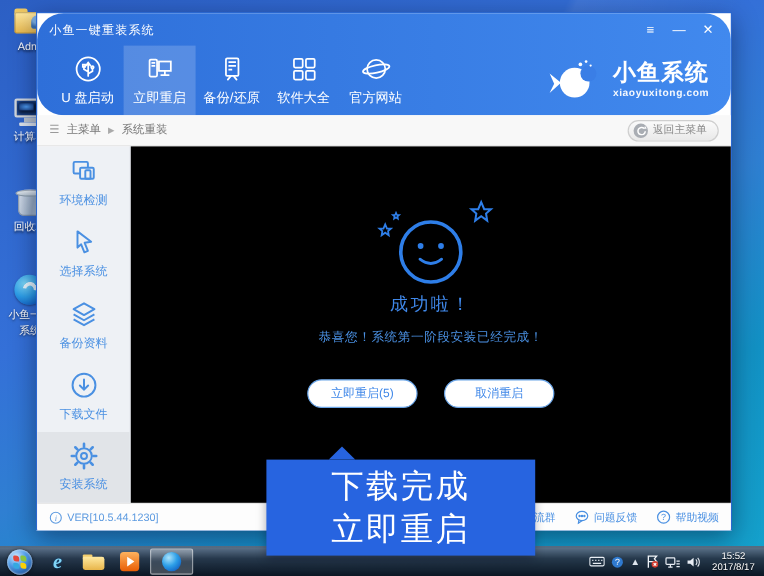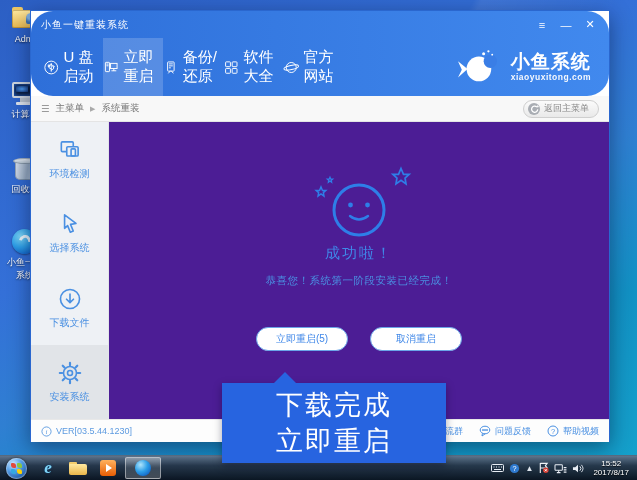--- a/index.html
+++ b/index.html
@@ -38,22 +38,22 @@
 
   
   .app { position:absolute; left:30px; top:10px; width:580px; height:432px; z-index:10;
     background:#fff; box-shadow:0 6px 20px rgba(0,10,40,.45); border:1px solid #2a67cf; }
   .app-head { background:linear-gradient(90deg,#2e6fd9,#4189ee);border-radius:22px; }
   .titlebar { height:27px; display:flex; align-items:center; padding:0 10px; color:#fff; }
   .titlebar .t { font-size:10px; letter-spacing:1px; flex:1; }
   .winbtn { width:18px; height:16px; display:flex; align-items:center; justify-content:center;
     color:#fff; font-size:11px; margin-left:6px; cursor:default; }
   .nav { height:58px; display:flex; align-items:stretch; padding-left:12px; }
-  .nav-item { width:60px; display:flex; flex-direction:row; align-items:center; justify-content:flex-end;
-    gap:4px; color:#fff; font-size:15px; }
+  .nav-item { width:60px; display:flex; flex-direction:column; align-items:center; justify-content:center;
+    gap:4px; color:#fff; font-size:11px; }
   .nav-item.active { background:rgba(255,255,255,.18); }
   .nav-item svg { width:25px; height:25px; }
   .brand { margin-left:auto; margin-right:18px; display:flex; align-items:center; gap:13px; color:#fff; }
   .brand-fish { position:relative; width:42px; height:38px; }
   .brand-name { font-size:19px; font-weight:bold; letter-spacing:1px; line-height:20px; }
   .brand-domain { font-size:8.5px; font-weight:bold; letter-spacing:.5px; opacity:.95; }
 
   .breadcrumb { height:26px; background:#f8f8f8; border-bottom:1px solid #e4e4e4; display:flex;
     align-items:center; padding:0 10px; color:#777; font-size:9.5px; gap:6px; }
   .crumb-sep { font-size:7px; color:#aaa; }
@@ -61,27 +61,27 @@
     border:1px solid #cfcfcf; color:#8a8a8a; font-size:9px; display:flex; align-items:center; gap:4px; padding:0 9px 0 4px; }
   .back-ic { width:12px; height:12px; border-radius:50%; background:#a9adb3; display:flex; align-items:center; justify-content:center; }
 
   .app-body { display:flex; height:297px; }
   .sidebar { width:78px; background:#eef1f5; border-right:1px solid #e2e5ea; display:flex; flex-direction:column; }
   .side-item { flex:1; display:flex; flex-direction:column; align-items:center; justify-content:center; gap:4px;
     color:#4a90e2; font-size:10px; }
   .side-item svg { width:26px; height:26px; }
   .side-item.active { background:#e1e4e8; }
 
-  .content { flex:1; position:relative; background:#4c1d95; }
+  .content { flex:1; position:relative; background:#000000; }
   .success-art { position:absolute; left:50%; top:42px; transform:translateX(-50%); }
   .success-title { position:absolute; left:0; right:0; top:122px; text-align:center; color:#3f87e8;
     font-size:15px; letter-spacing:2px; }
   .msg { position:absolute; left:0; right:0; text-align:center; color:#4a90e2; font-size:10.5px; letter-spacing:.5px; }
   .msg1 { top:152px; } .msg2 { top:169px; }
-  .btn-row { position:absolute; left:0; right:0; top:205px; display:flex; justify-content:center; gap:22px; }
+  .btn-row { position:absolute; left:0; right:0; top:194px; display:flex; justify-content:center; gap:22px; }
   .pill-btn { min-width:92px; height:24px; border-radius:13px; border:1px solid #6aa5e8; background:#fff;
     color:#3f87e8; font-size:10px; display:flex; align-items:center; justify-content:center; padding:0 14px; cursor:pointer; }
 
   .app-status { height:23px; border-top:1px solid #e8e8e8; background:#fdfdfd; display:flex; align-items:center;
     padding:0 10px; font-size:9px; color:#5c9ae0; }
   .ver { display:flex; align-items:center; gap:4px; }
   .status-links { margin-left:auto; display:flex; gap:16px; }
   .slink { display:flex; align-items:center; gap:4px; color:#4a90e2; }
 
   
@@ -249,20 +249,28 @@
         </svg>
         <span>环境检测</span>
       </div>
       <div class="side-item">
         <svg viewBox="0 0 24 24" fill="none" stroke="#4a90e2" stroke-width="1.5" stroke-linejoin="round">
           <path d="M7 3.5 L17.5 11.5 L12.5 12.3 L15 18.5 L12.3 19.6 L9.8 13.5 L7 16 Z"></path>
         </svg>
         <span>选择系统</span>
       </div>
       <div class="side-item">
+        <svg viewBox="0 0 24 24" fill="none" stroke="#4a90e2" stroke-width="1.5" stroke-linejoin="round">
+          <path d="M12 3.5 L20 8 L12 12.5 L4 8 Z"></path>
+          <path d="M4 12 L12 16.5 L20 12"></path>
+          <path d="M4 15.8 L12 20.3 L20 15.8"></path>
+        </svg>
+        <span>备份资料</span>
+      </div>
+      <div class="side-item">
         <svg viewBox="0 0 24 24" fill="none" stroke="#4a90e2" stroke-width="1.5" stroke-linecap="round">
           <circle cx="12" cy="12" r="8.8"></circle>
           <path d="M12 7.5 V15 M8.8 12.2 L12 15.4 L15.2 12.2"></path>
         </svg>
         <span>下载文件</span>
       </div>
       <div class="side-item active">
         <svg viewBox="0 0 24 24" fill="none" stroke="#4a90e2" stroke-width="1.5">
           <circle cx="12" cy="12" r="6"></circle>
             <circle cx="12" cy="12" r="2.3"></circle>
@@ -292,21 +300,21 @@
       </div>
     </div>
   </div>
 
   <div class="app-status">
     <div class="ver">
       <svg width="11" height="11" viewBox="0 0 12 12">
         <circle cx="6" cy="6" r="5" fill="none" stroke="#5c9ae0" stroke-width="1"></circle>
         <text x="6" y="8.6" font-size="7.5" text-anchor="middle" fill="#5c9ae0" font-family="Liberation Serif,serif" font-style="italic">i</text>
       </svg>
-      <span>VER[03.5.44.1230]</span>
+      <span>VER[10.5.44.1230]</span>
     </div>
     <div class="status-links">
       <div class="slink">
         <svg width="12" height="12" viewBox="0 0 12 12" fill="none" stroke="#4a90e2" stroke-width="1">
           <circle cx="4.5" cy="4.3" r="2"></circle>
             <circle cx="8.7" cy="4.8" r="1.6"></circle>
           <path d="M1.4 10 c0-3.8 6.2-3.8 6.2 0 M7.8 9.4 c.4-2.6 3.8-2.4 3.7 0"></path>
         </svg>
         <span>交流群</span>
       </div>

